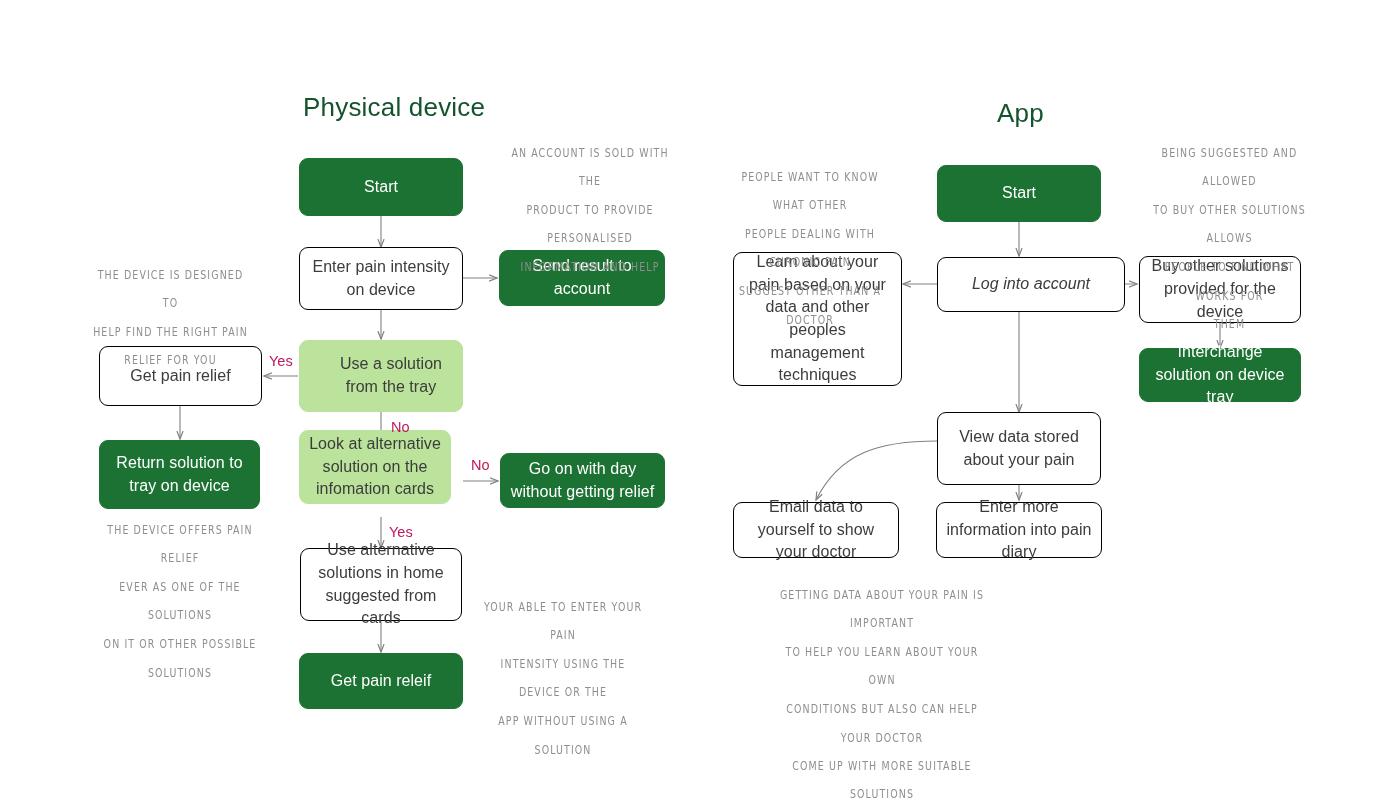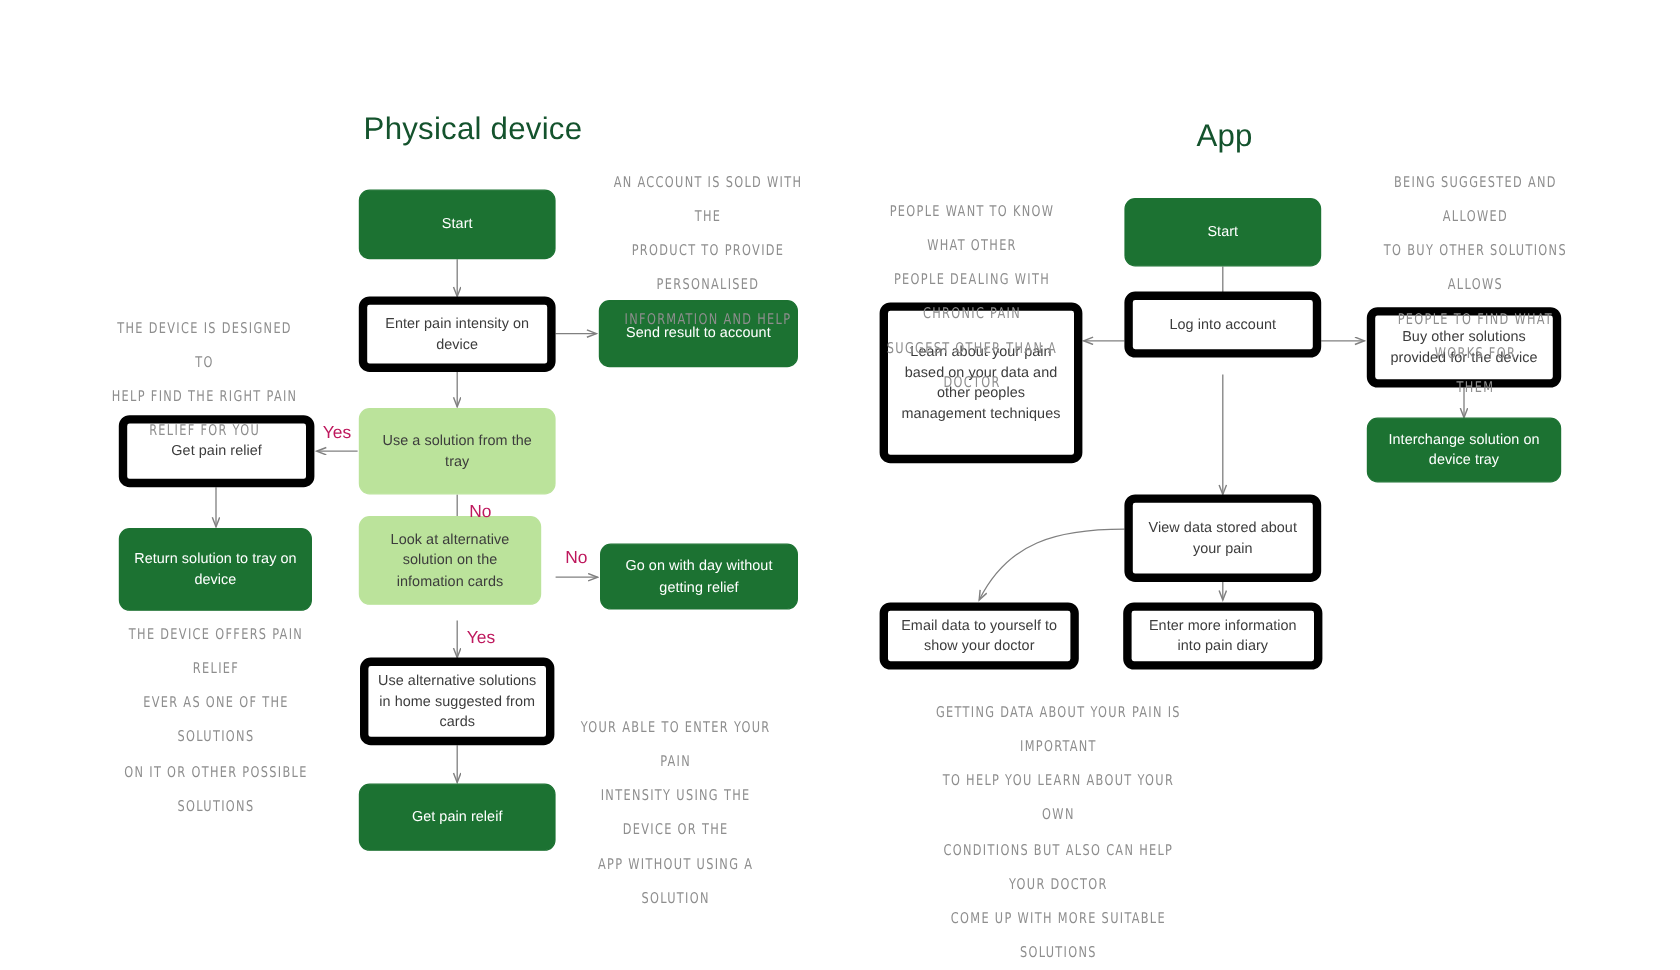--- a/index.html
+++ b/index.html
@@ -32,28 +32,28 @@
 
   
   .node {
     position: absolute;
     box-sizing: border-box;
     display: flex;
     align-items: center;
     justify-content: center;
     text-align: center;
     border-radius: 9px;
-    font-size: 12px;
+    font-size: 16px;
     line-height: 1.42;
     padding: 4px 8px;
     letter-spacing: 0.05px;
   }
   .node.plain {
     background: #ffffff;
-    border: 7px solid #000000;
+    border: 1px solid #000000;
     color: #3c3c3c;
   }
   .node.dark {
     background: #1c7232;
     border: 1px solid #1c7232;
     color: #ffffff;
   }
   .node.light {
     background: #bbe39b;
     border: 1px solid #bbe39b;
@@ -161,21 +161,21 @@
   </div>
 
   <div class="node plain" style="left:99px; top:346px; width:163px; height:60px;">
     <span>Get pain relief</span>
   </div>
 
   <div class="node dark" style="left:99px; top:440px; width:161px; height:69px;">
     <span>Return solution to tray on device</span>
   </div>
 
-  <div class="node light" style="left:299px; top:340px; width:164px; height:72px;">
+  <div class="node light" style="left:299px; top:340px; width:164px; height:72px;padding-left:28px;">
     <span>Use a solution from the tray</span>
   </div>
 
   <div class="node light" style="left:299px; top:430px; width:152px; height:74px;">
     <span>Look at alternative solution on the infomation cards</span>
   </div>
 
   <div class="node dark" style="left:500px; top:453px; width:165px; height:55px;">
     <span>Go on with day without getting relief</span>
   </div>
@@ -214,21 +214,21 @@
 APP WITHOUT USING A SOLUTION</div>
 
   <div class="node dark" style="left:937px; top:165px; width:164px; height:57px;">
     <span>Start</span>
   </div>
 
   <div class="node plain" style="left:733px; top:252px; width:169px; height:134px;">
     <span>Learn about your pain based on your data and other peoples management techniques</span>
   </div>
 
-  <div class="node plain" style="left:937px; top:243px; width:164px; height:55px;">
+  <div class="node plain" style="left:937px; top:257px; width:188px; height:55px;font-style:italic;">
     <span>Log into account</span>
   </div>
 
   <div class="node plain" style="left:1139px; top:256px; width:162px; height:67px;">
     <span>Buy other solutions provided for the device</span>
   </div>
 
   <div class="node dark" style="left:1139px; top:348px; width:162px; height:54px;">
     <span>Interchange solution on device tray</span>
   </div>

